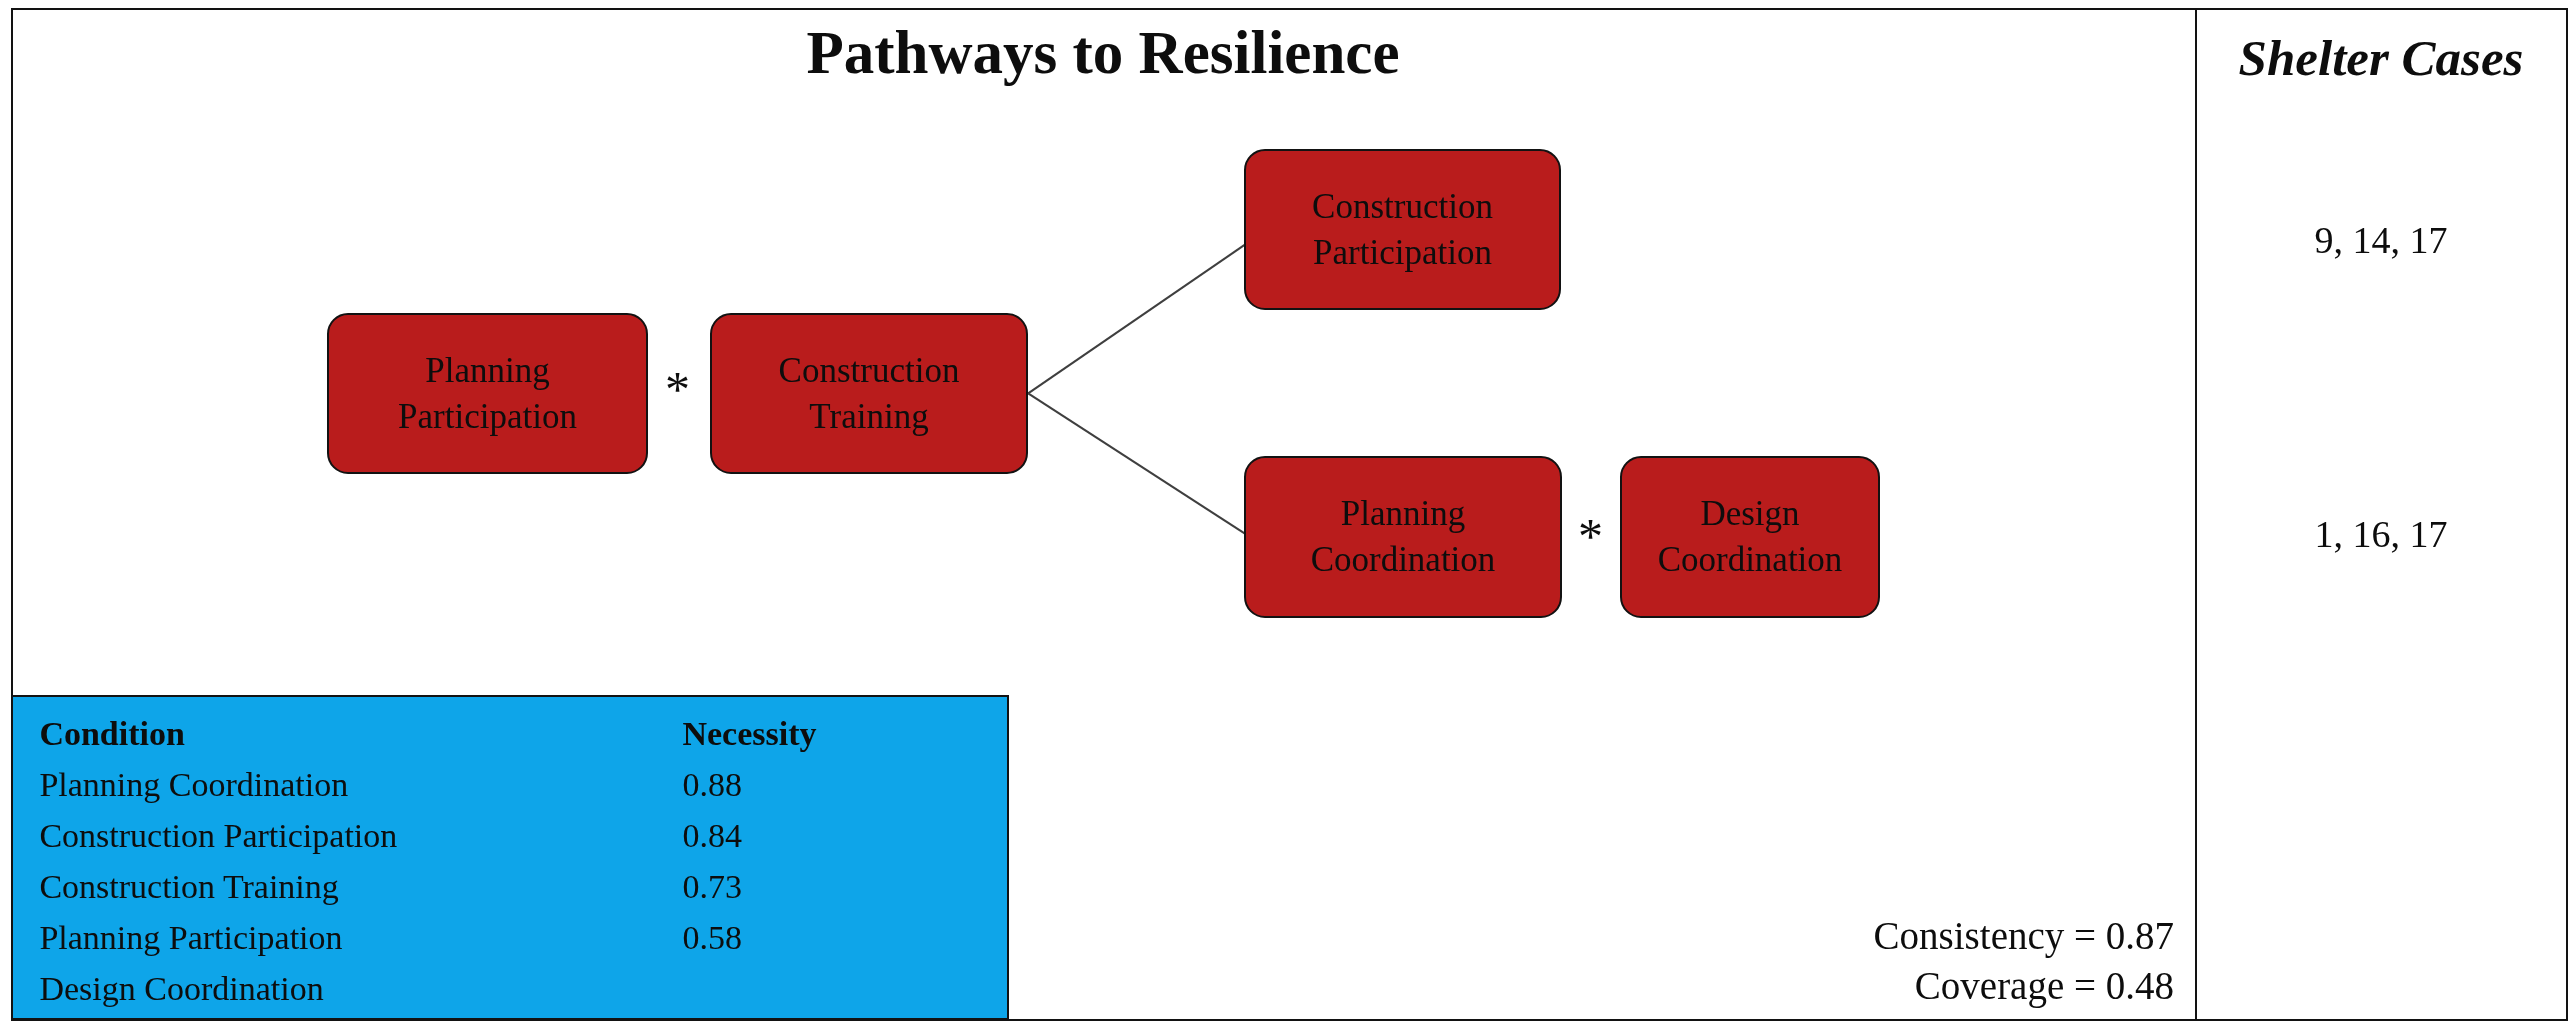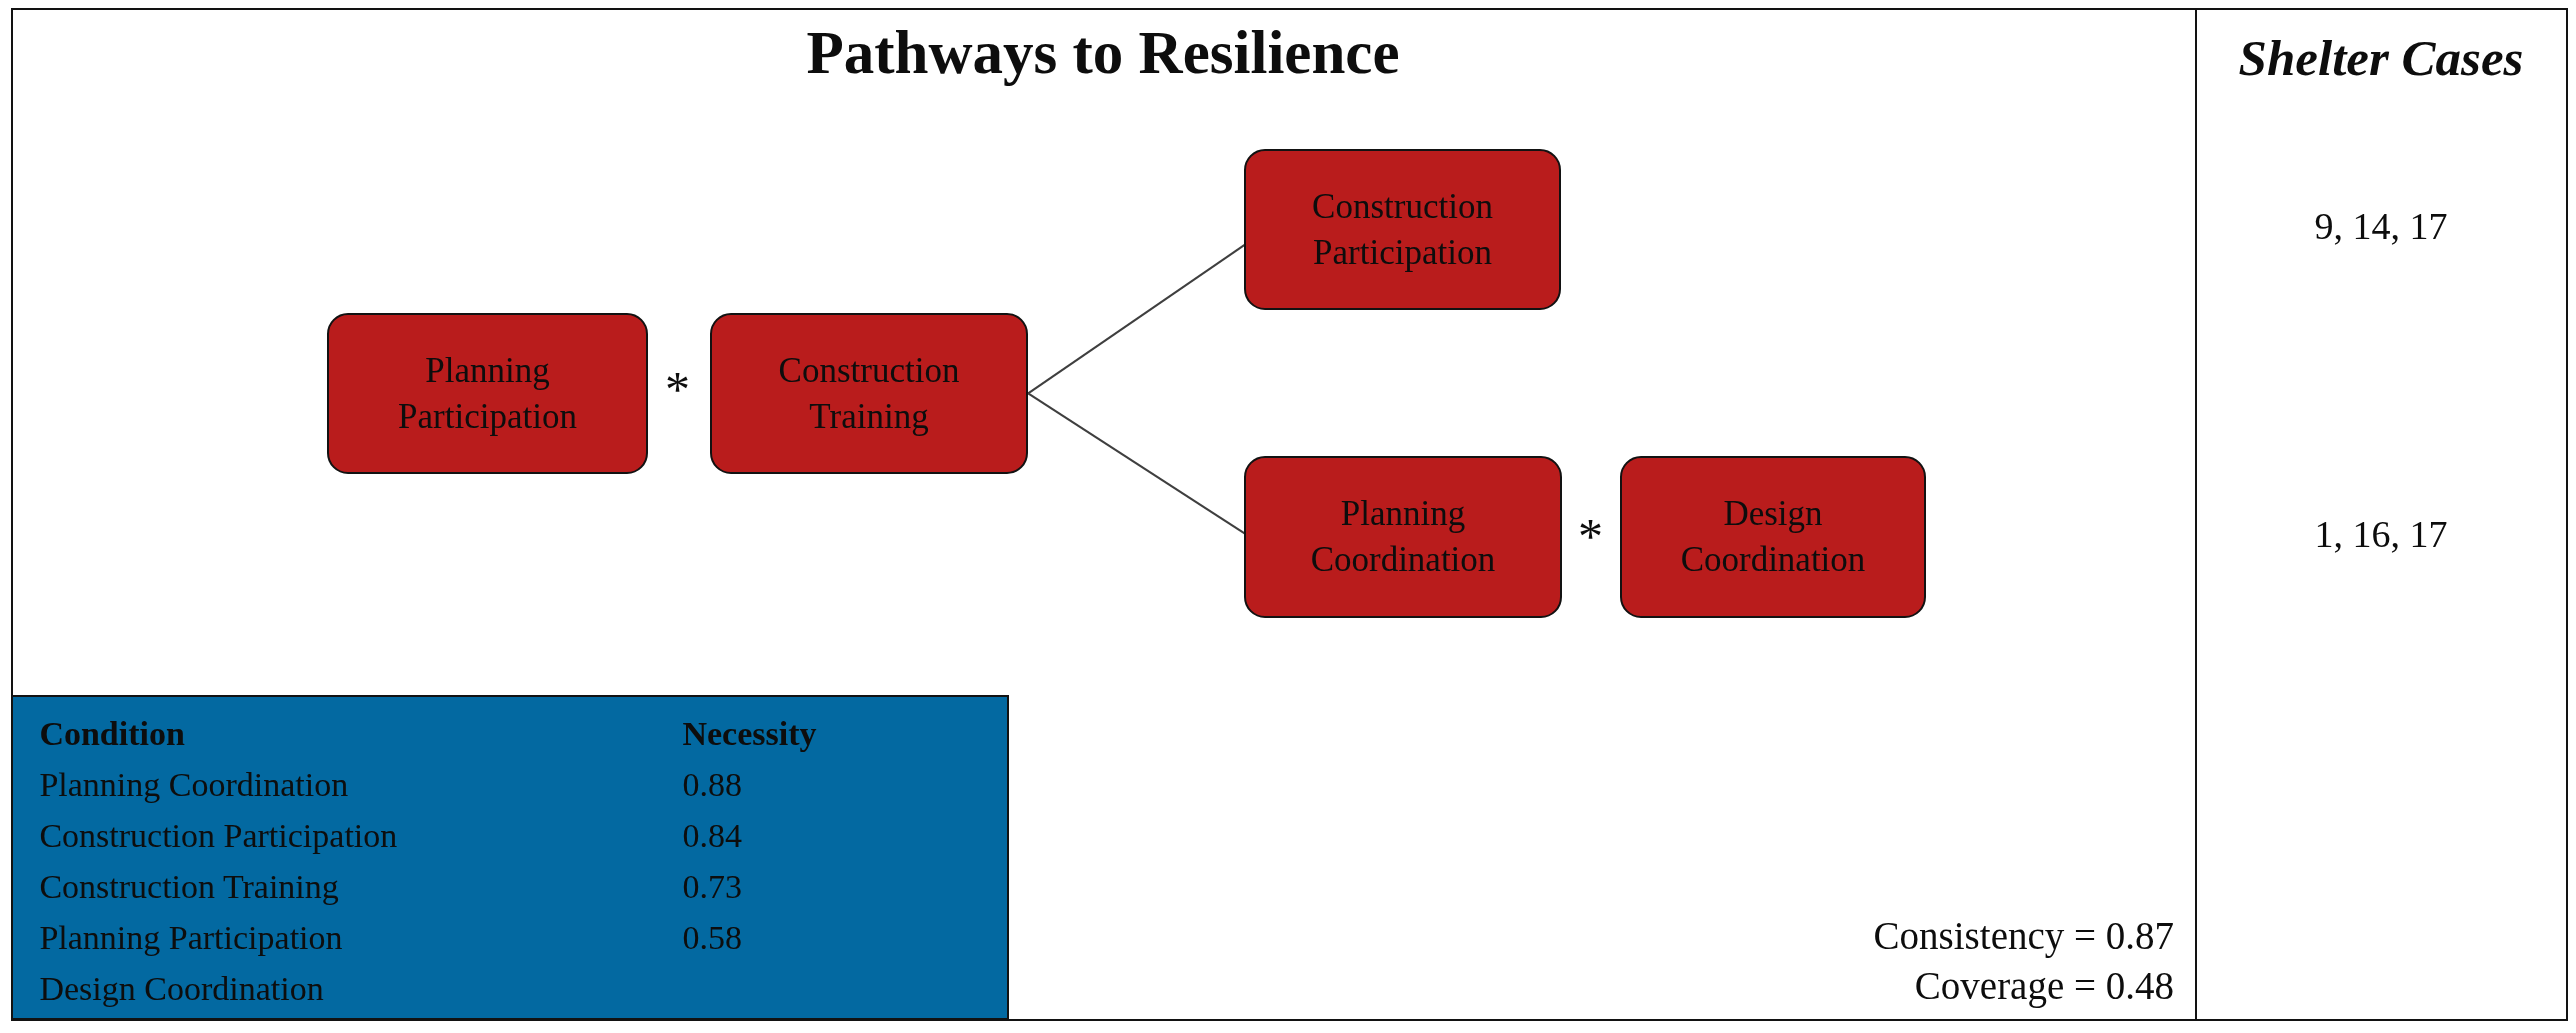--- a/index.html
+++ b/index.html
@@ -46,46 +46,46 @@
     text-align: center;
     font-size: 35px; line-height: 46px;
     background: #b91c1c;
     border: 2.8px solid #121212;
     border-radius: 21px;
   }
   .node-1 { left: 327px;  top: 313px; width: 321px; height: 161px; }
   .node-2 { left: 710px; top: 313px; width: 318px; height: 161px; }
   .node-3 { left: 1244px; top: 149px; width: 317px; height: 161px; }
   .node-4 { left: 1244px; top: 456px; width: 318px; height: 162px; }
-  .node-5 { left: 1620px; top: 456px; width: 306px; height: 162px; }
+  .node-5 { left: 1620px; top: 456px; width: 260px; height: 162px; }
 
   .and-operator {
     width: 33px;
     text-align: center;
     font-size: 50px;
     line-height: 50px;
   }
   .and-operator-1 { left: 661px;  top: 364px; }
   .and-operator-2 { left: 1574px; top: 511px; }
 
   .connectors { left: 0; top: 0; pointer-events: none; }
 
   .case-value {
     left: 2197px; width: 368px;
     text-align: center;
     font-size: 38px; line-height: 38px;
   }
-  .case-value-1 { top: 207px; }
+  .case-value-1 { top: 221px; }
   .case-value-2 { top: 515px; }
 
   .necessity-table {
     left: 11px; top: 695px;
     width: 998px; height: 325px;
     border: 2.8px solid #121212;
-    background: #0369a1;
+    background: #0ea5e9;
     padding: 11px 0 0 26.4px;
   }
   .ntable-row {
     display: flex;
     align-items: center;
     height: 51px;
     font-size: 34px;
   }
   .ntable-row .cell-condition { width: 643px; }
   .ntable-row .cell-necessity { flex: 1; }

